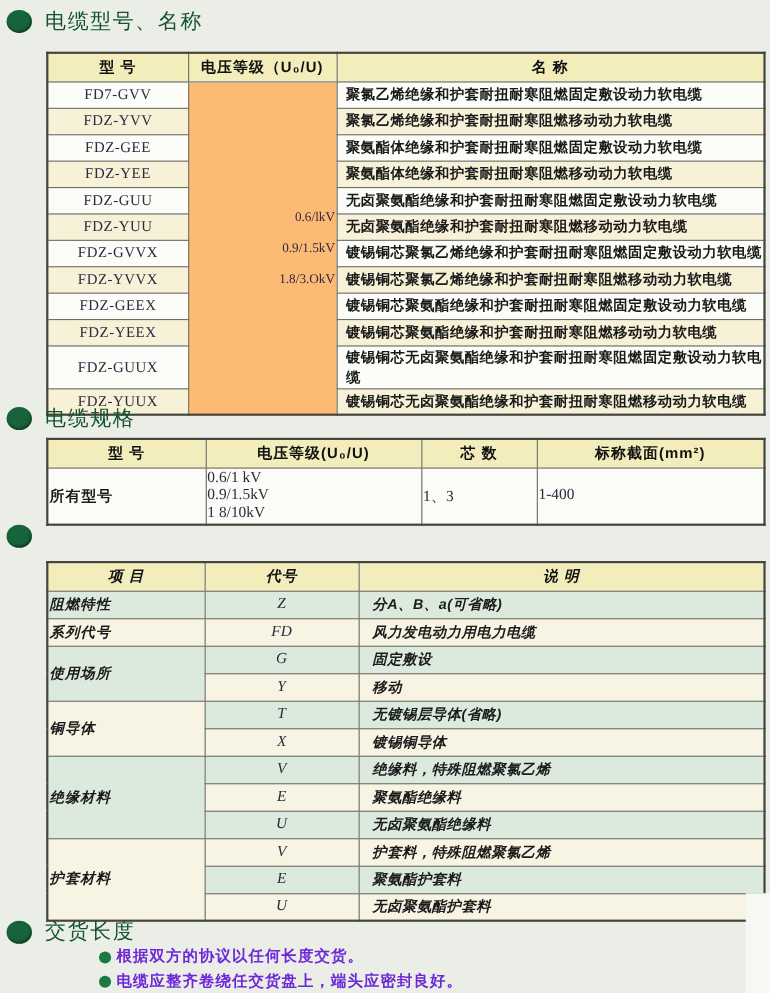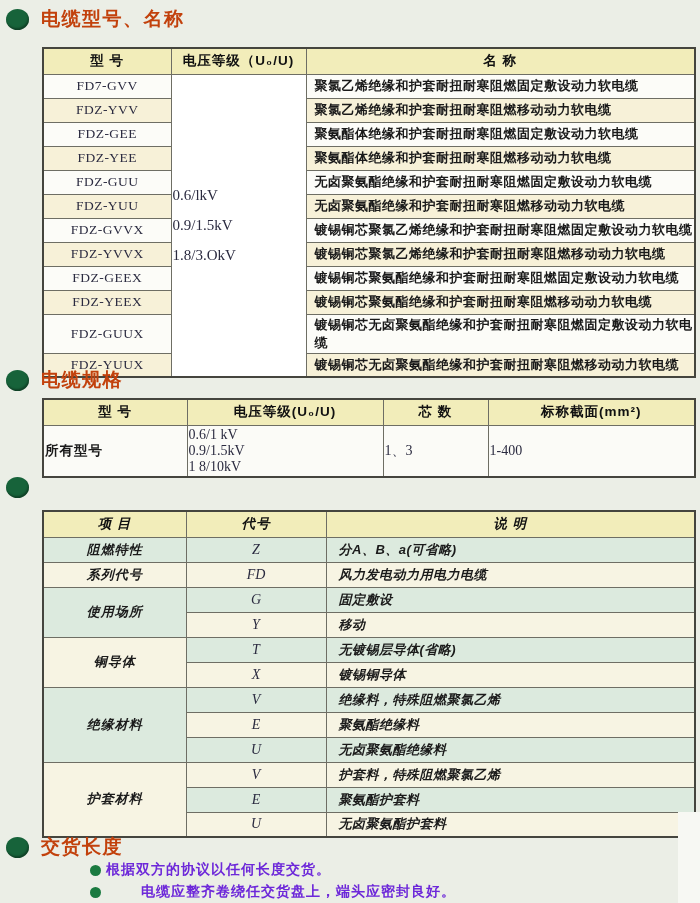--- a/index.html
+++ b/index.html
@@ -15,21 +15,21 @@
   
   .section-head { position:absolute; left:6px; display:flex; align-items:center; }
   .big-dot {
     width:23px; height:21px; border-radius:50%;
     background:#17633a;
     box-shadow: inset -1px -2px 2px rgba(0,0,0,0.35);
     flex:0 0 auto;
   }
   .sec-title {
     margin-left:12px;
-    font-size:19px; font-weight:bold; color:#c2410c;
+    font-size:19px; font-weight:normal; color:#14532d;
     letter-spacing:1.5px;
   }
 
   
   table {
     position:absolute; left:42px;
     border-collapse:collapse; table-layout:fixed;
     width:652px;
     border:2px solid #45453e;
   }
@@ -48,40 +48,40 @@
   td.model-cell {
     text-align:center;
     font-family:"Liberation Serif", serif;
     font-size:13.5px; color:#2b2b40; letter-spacing:0.5px;
   }
   td.name-cell {
     font-weight:bold; color:#1a1a1a;
     padding-left:8px; letter-spacing:0.5px;
   }
   td.voltage-cell {
-    background:#ffffff; text-align:left; vertical-align:middle;
+    background:#fdba74; text-align:right; vertical-align:middle;
     font-family:"Liberation Serif", serif;
-    font-size:15px; color:#2b2b40;
+    font-size:12px; color:#2b2b40;
   }
   .voltage-line { margin:13px 0; }
   .rw { background:#fcfcf8; }
   .rc { background:#f7f1d8; }
 
   
   #table2 { top:398px; }
   #table2 td { background:#fbfbf7; height:50px; vertical-align:middle; }
   #table2 td.cn { font-weight:bold; font-size:13.5px; letter-spacing:1px; }
   #table2 td.lat { font-family:"Liberation Serif", serif; font-size:14px; color:#2b2b40; }
   #table2 .vline { line-height:16px; }
 
   
   #table3 { top:510px;font-style:italic; }
   #table3 td { height:25px; }
   td.item-cell {
-    text-align:center; font-weight:bold; font-size:13px;
+    font-weight:bold; font-size:13px;
     letter-spacing:1px; vertical-align:middle;
   }
   td.code-cell {
     text-align:center;
     font-family:"Liberation Serif", serif;
     font-size:14px; color:#2b2b40;
   }
   td.desc-cell {
     font-weight:bold; padding-left:12px; letter-spacing:0.5px;
   }
@@ -290,19 +290,19 @@
 
   <div class="section-head" style="top:834px;">
     <span class="big-dot"></span>
     <span class="sec-title">交货长度</span>
   </div>
 
   <div class="bullet-row" style="top:861px;">
     <span class="small-dot"></span>
     <span class="bullet-text">根据双方的协议以任何长度交货。</span>
   </div>
-  <div class="bullet-row" style="top:883px;gap:35px;">
+  <div class="bullet-row" style="top:883px;">
     <span class="small-dot"></span>
     <span class="bullet-text">电缆应整齐卷绕任交货盘上，端头应密封良好。</span>
   </div>
 
   <div class="edge-strip"></div>
 </div>
 
 </body></html>

